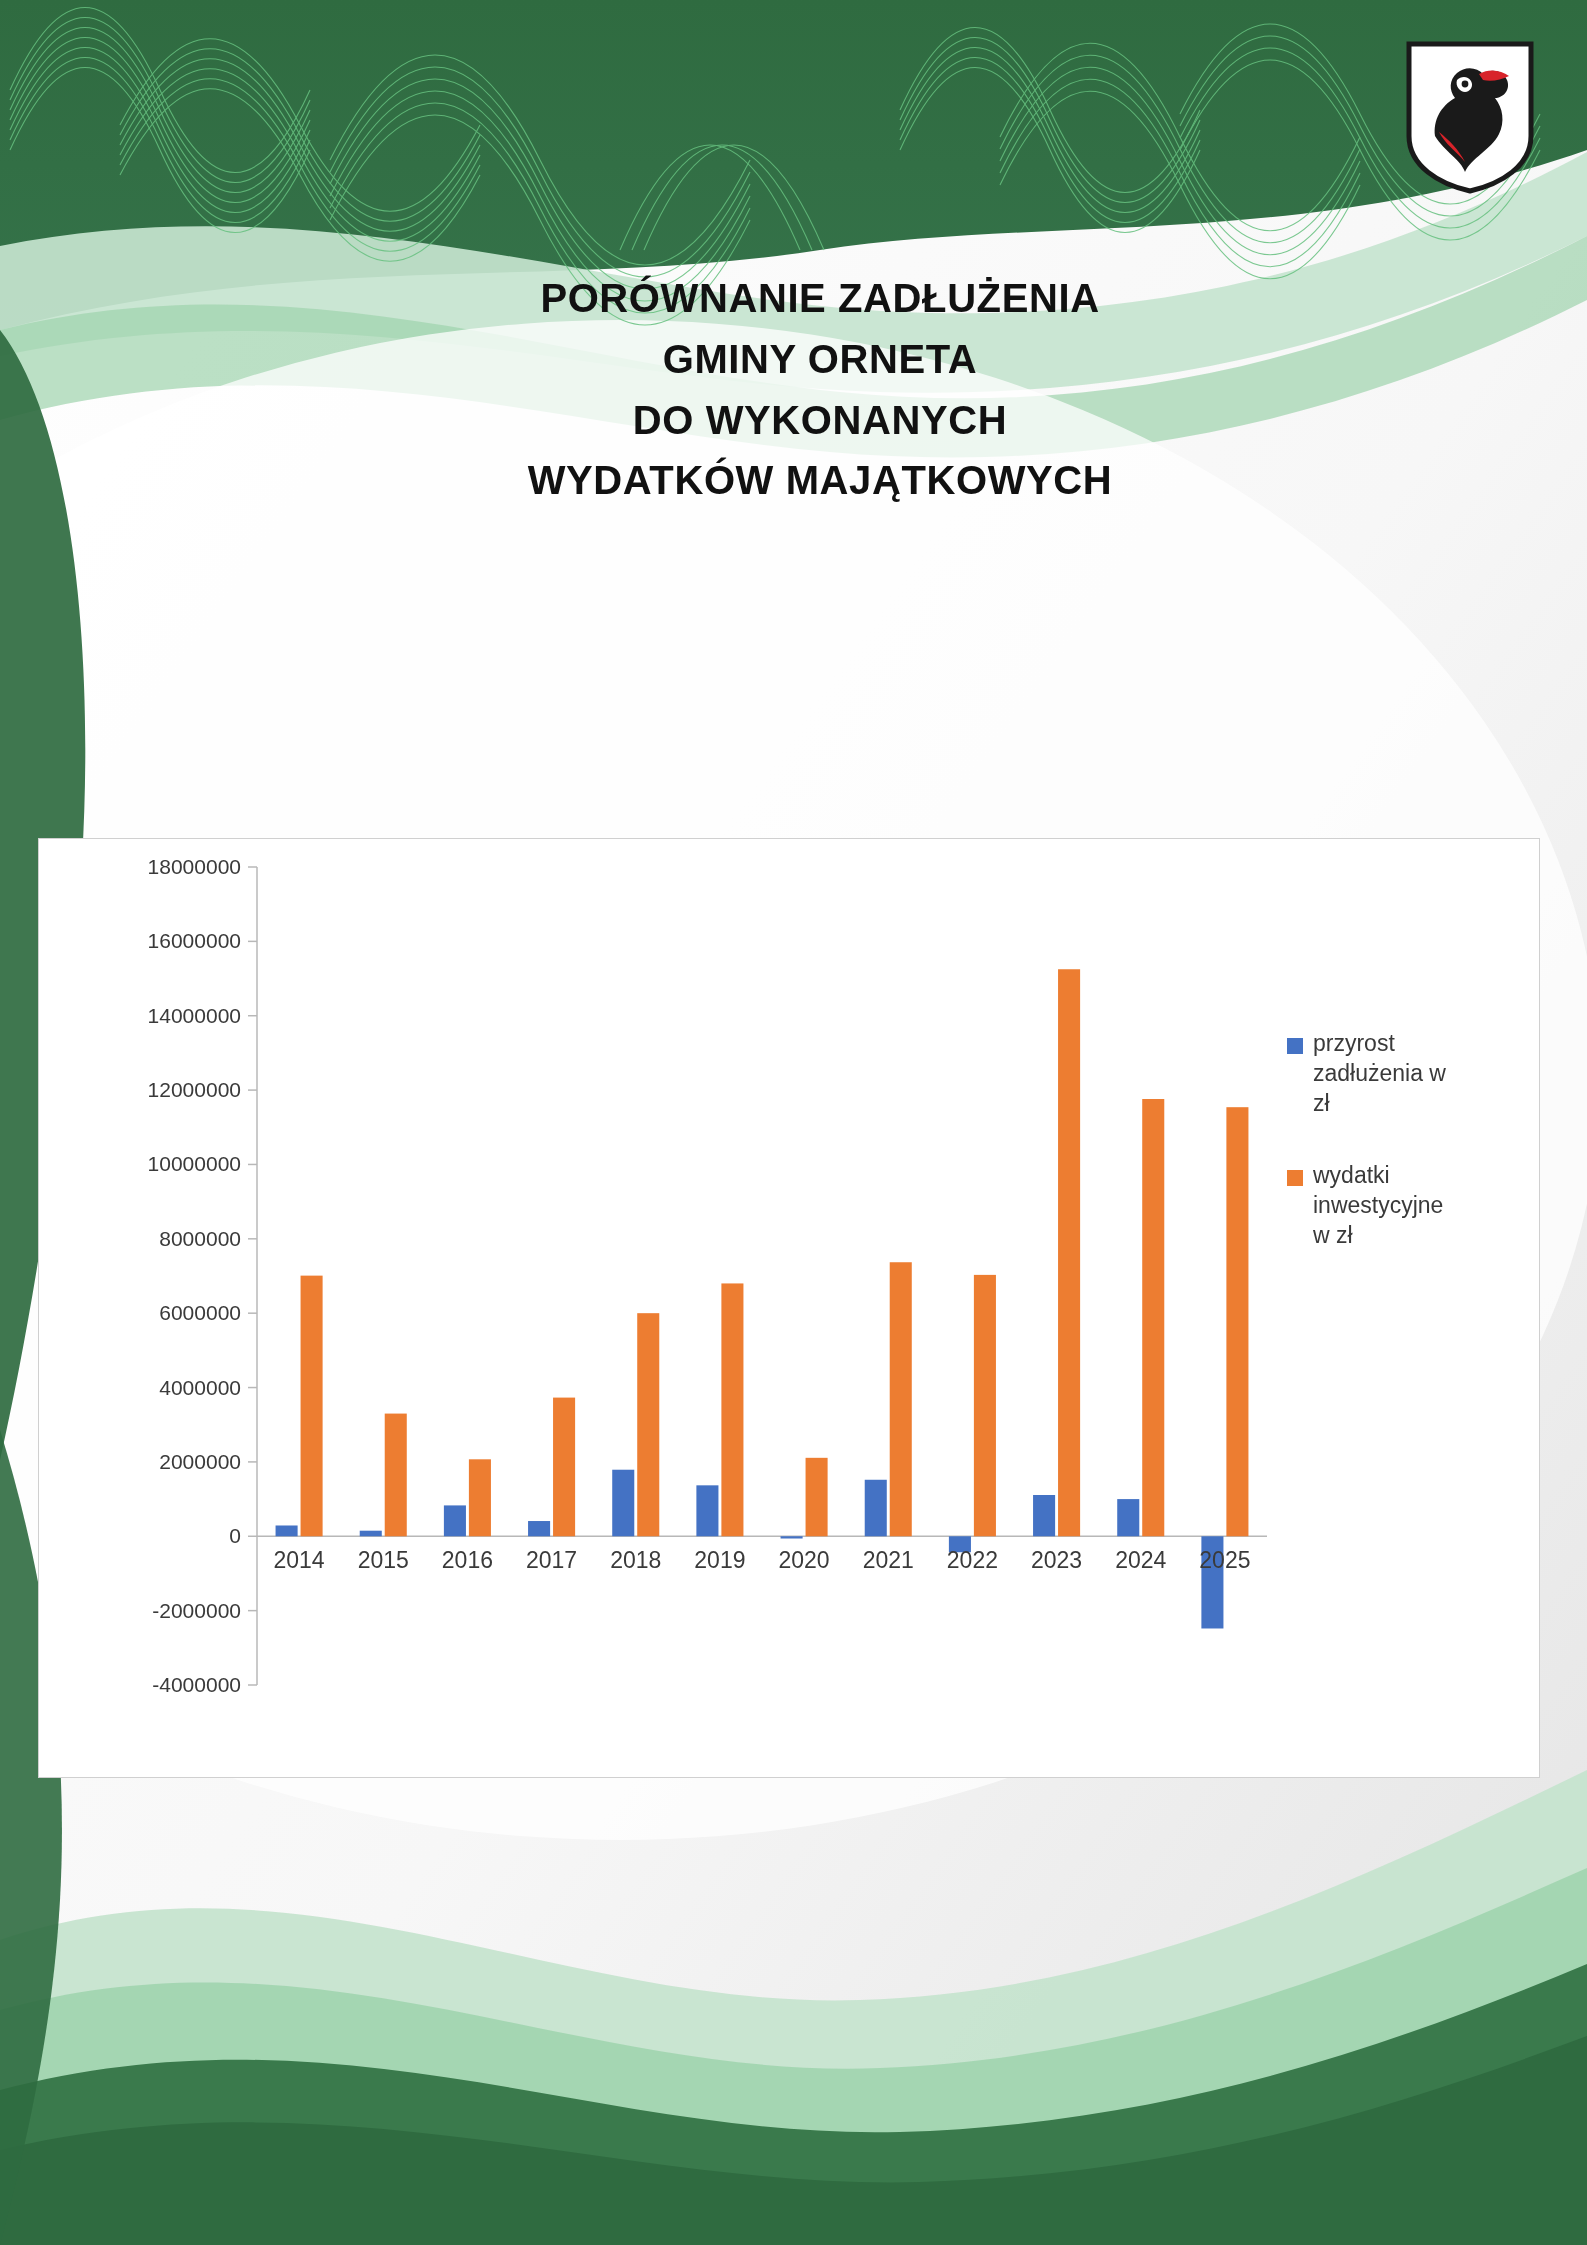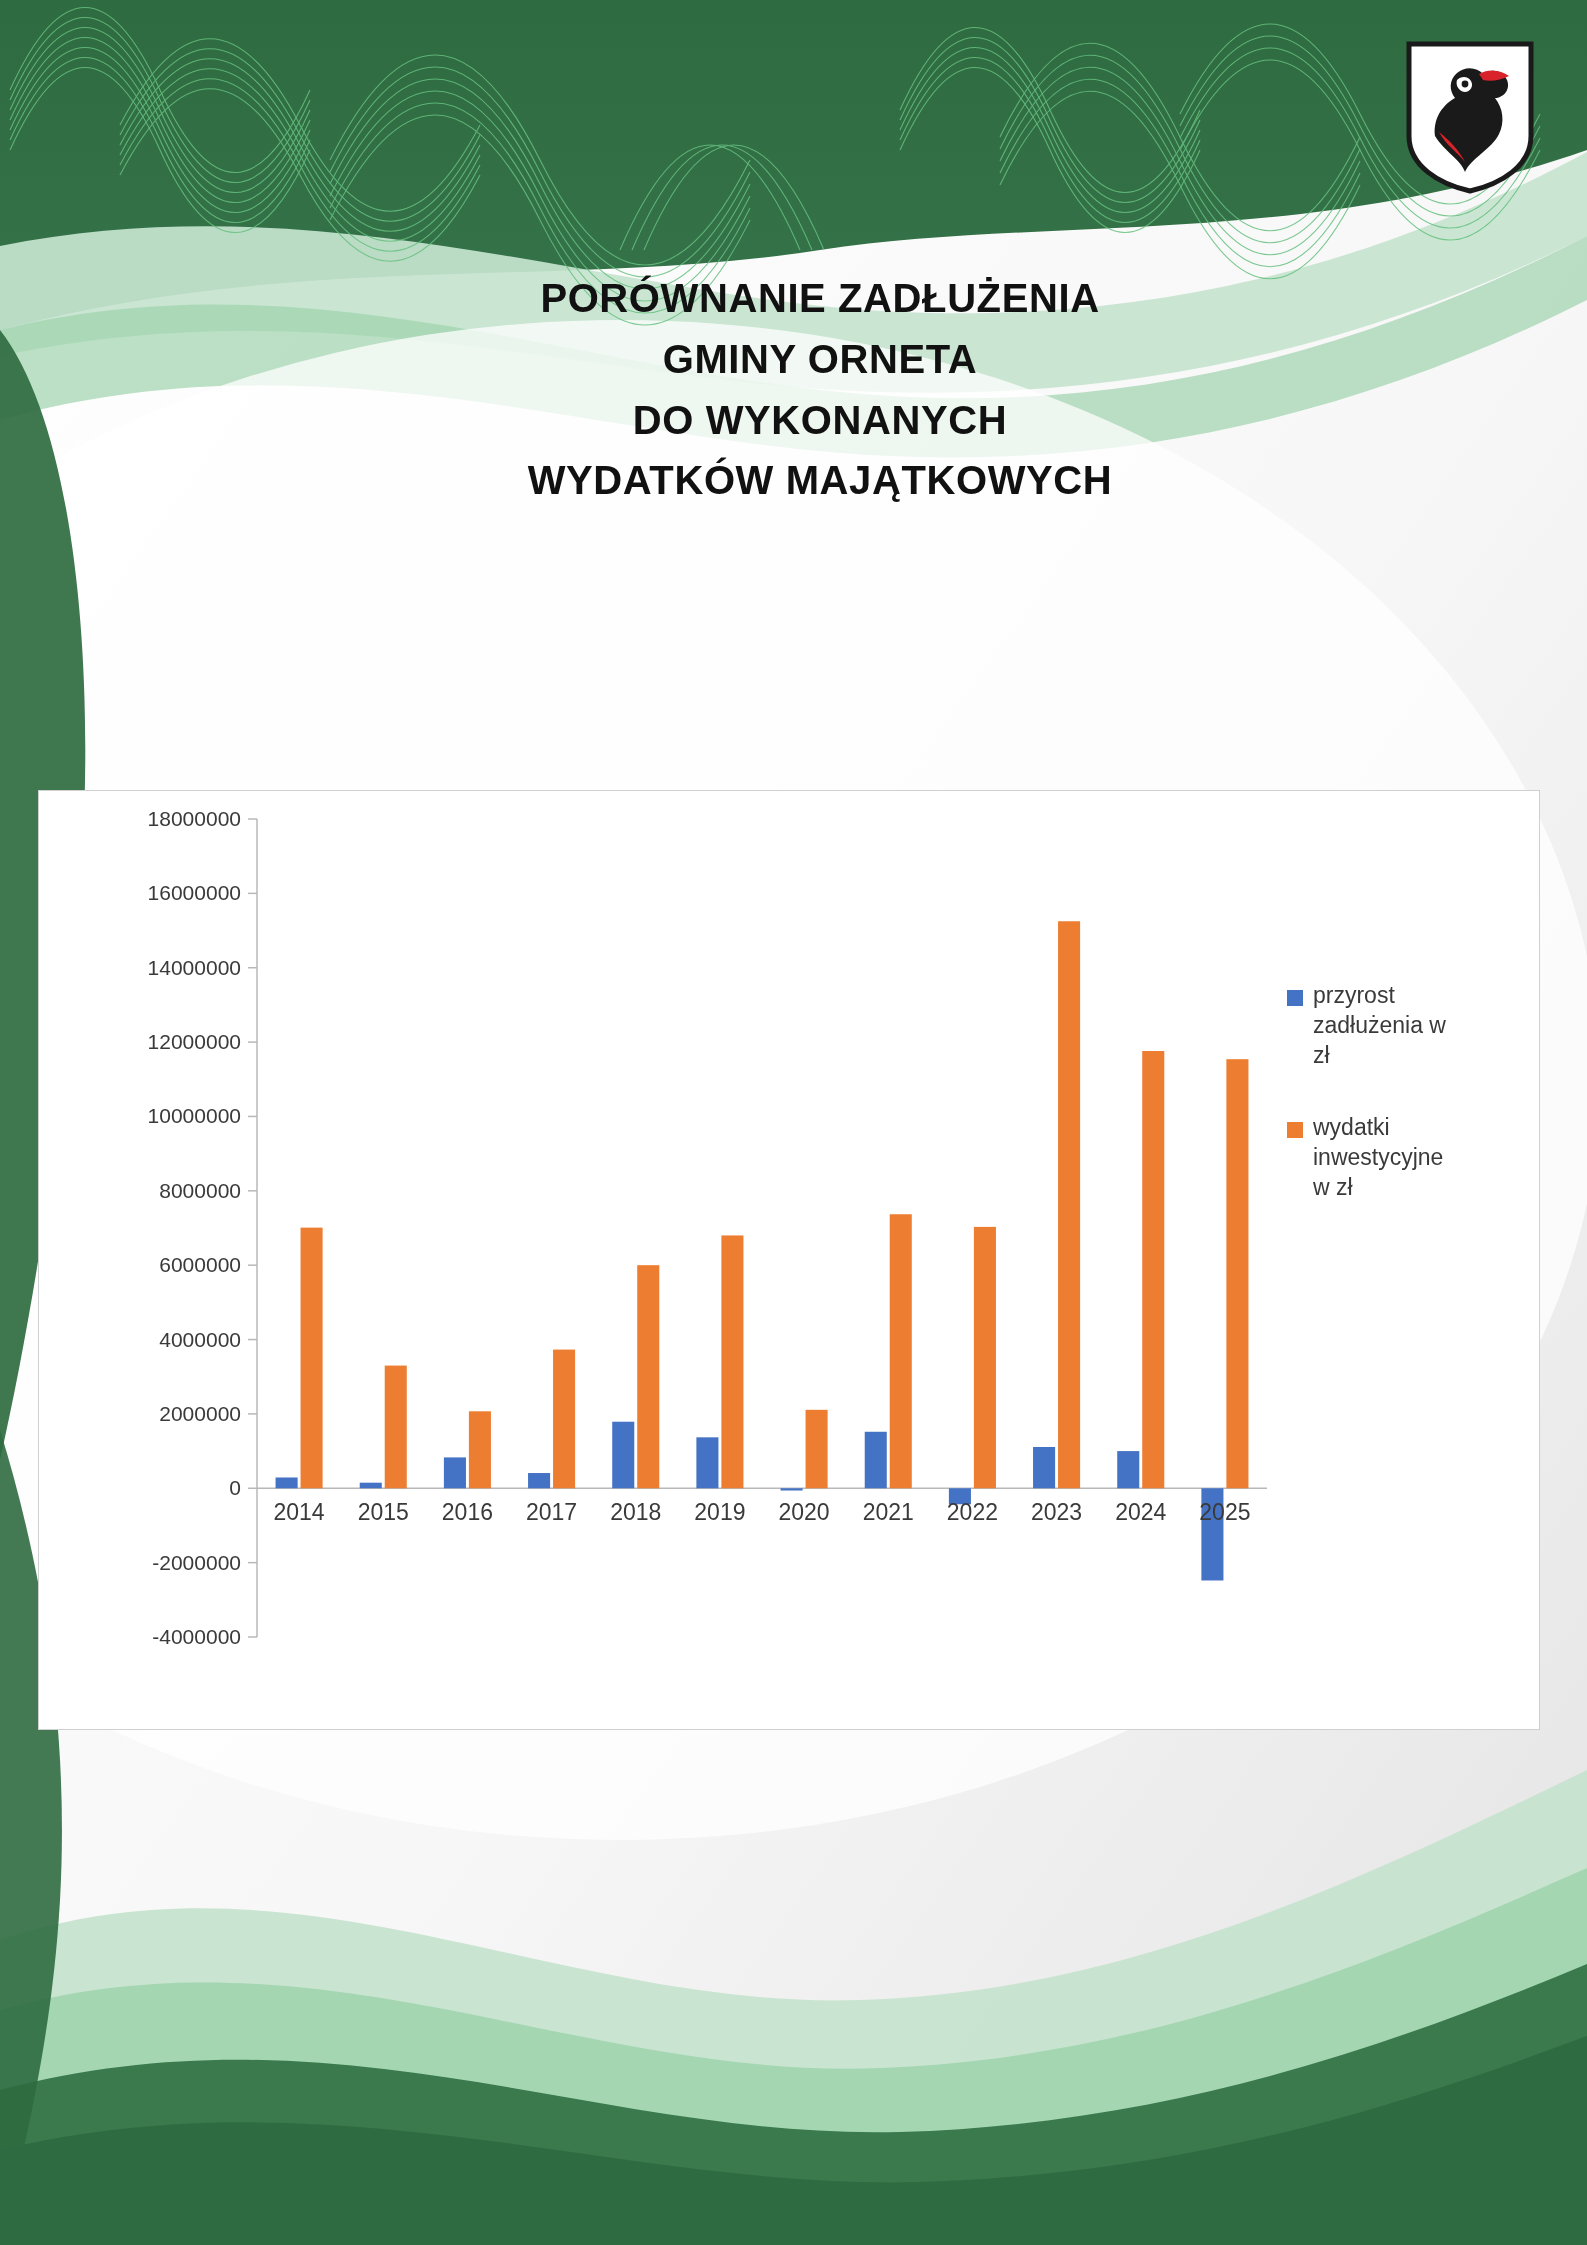--- a/index.html
+++ b/index.html
@@ -52,21 +52,21 @@
     letter-spacing: 0.6px;
   }
   .title-line {
     display: block;
   }
 
   
   .chart-frame {
     position: absolute;
     left: 38px;
-    top: 790px;
+    top: 838px;
     width: 1502px;
     height: 940px;
     background: #ffffff;
     border: 1px solid #d0d0d0;
     box-sizing: border-box;
   }
   .chart-inner {
     position: absolute;
     inset: 0;
   }

